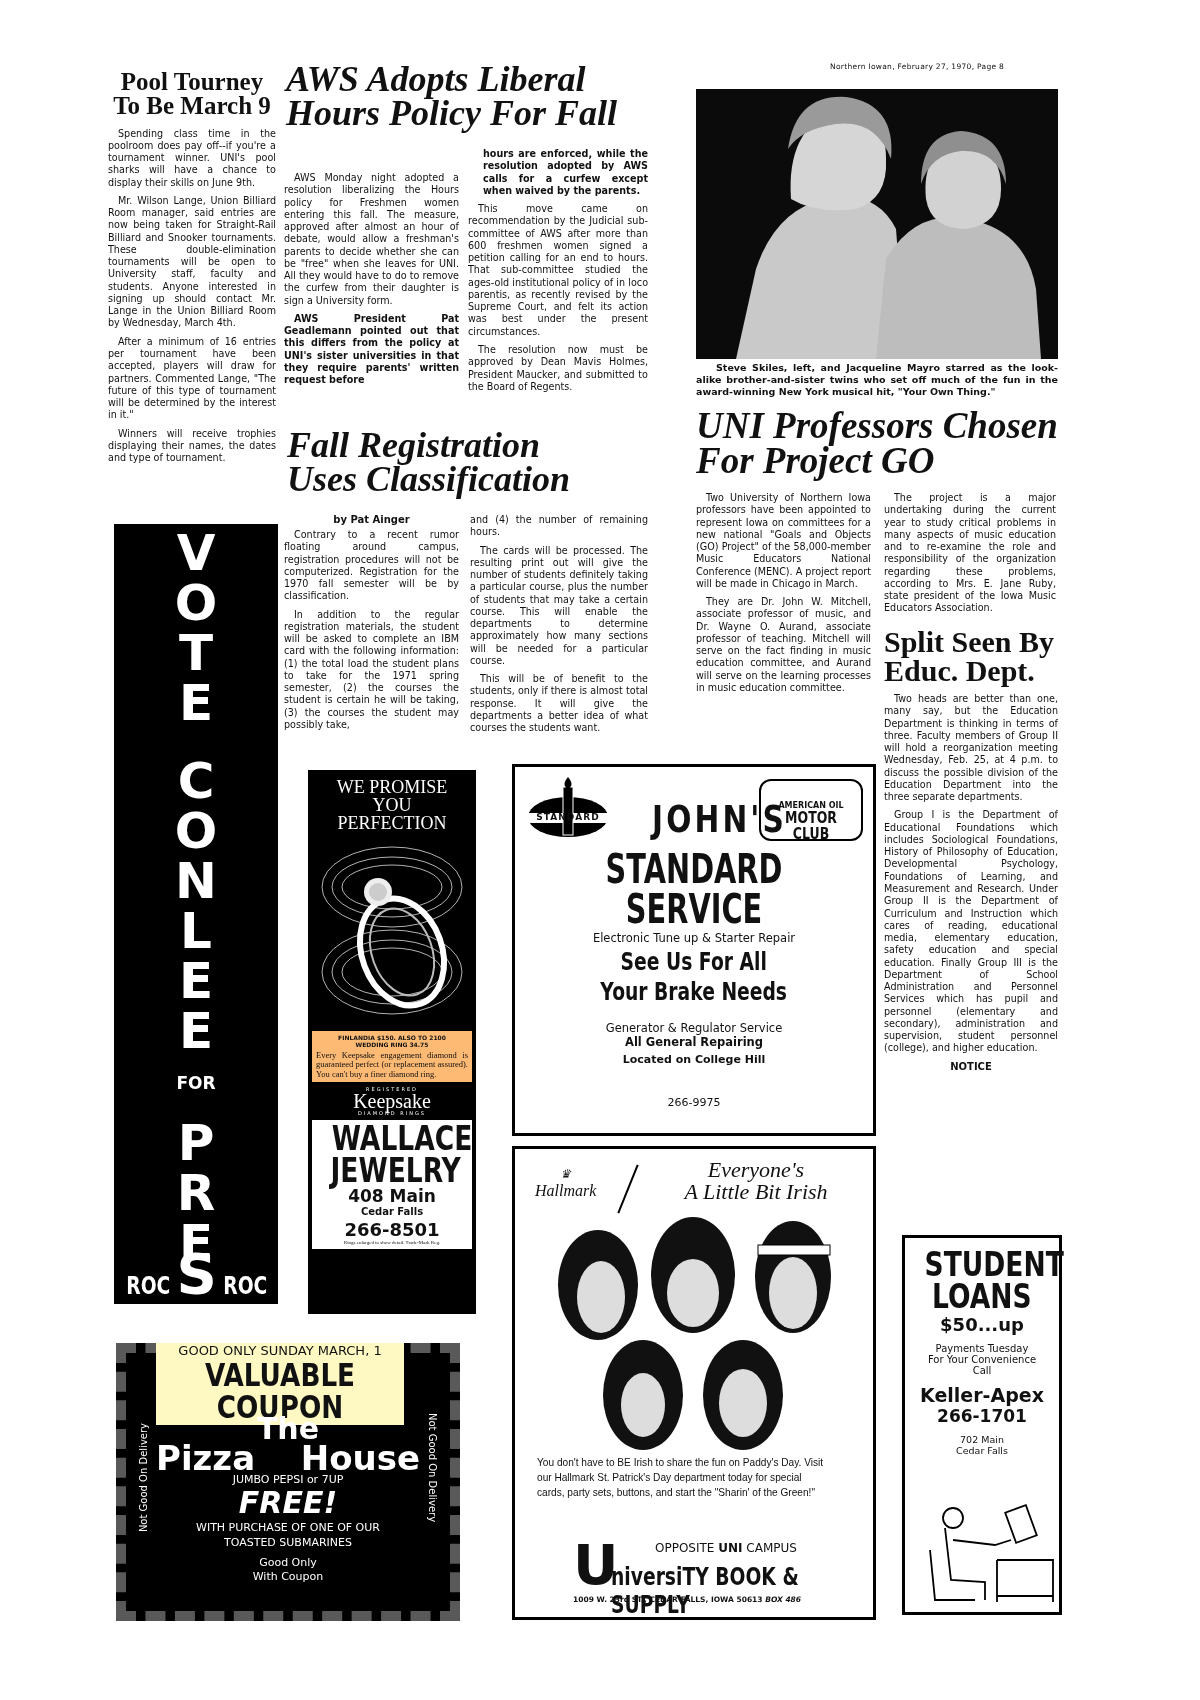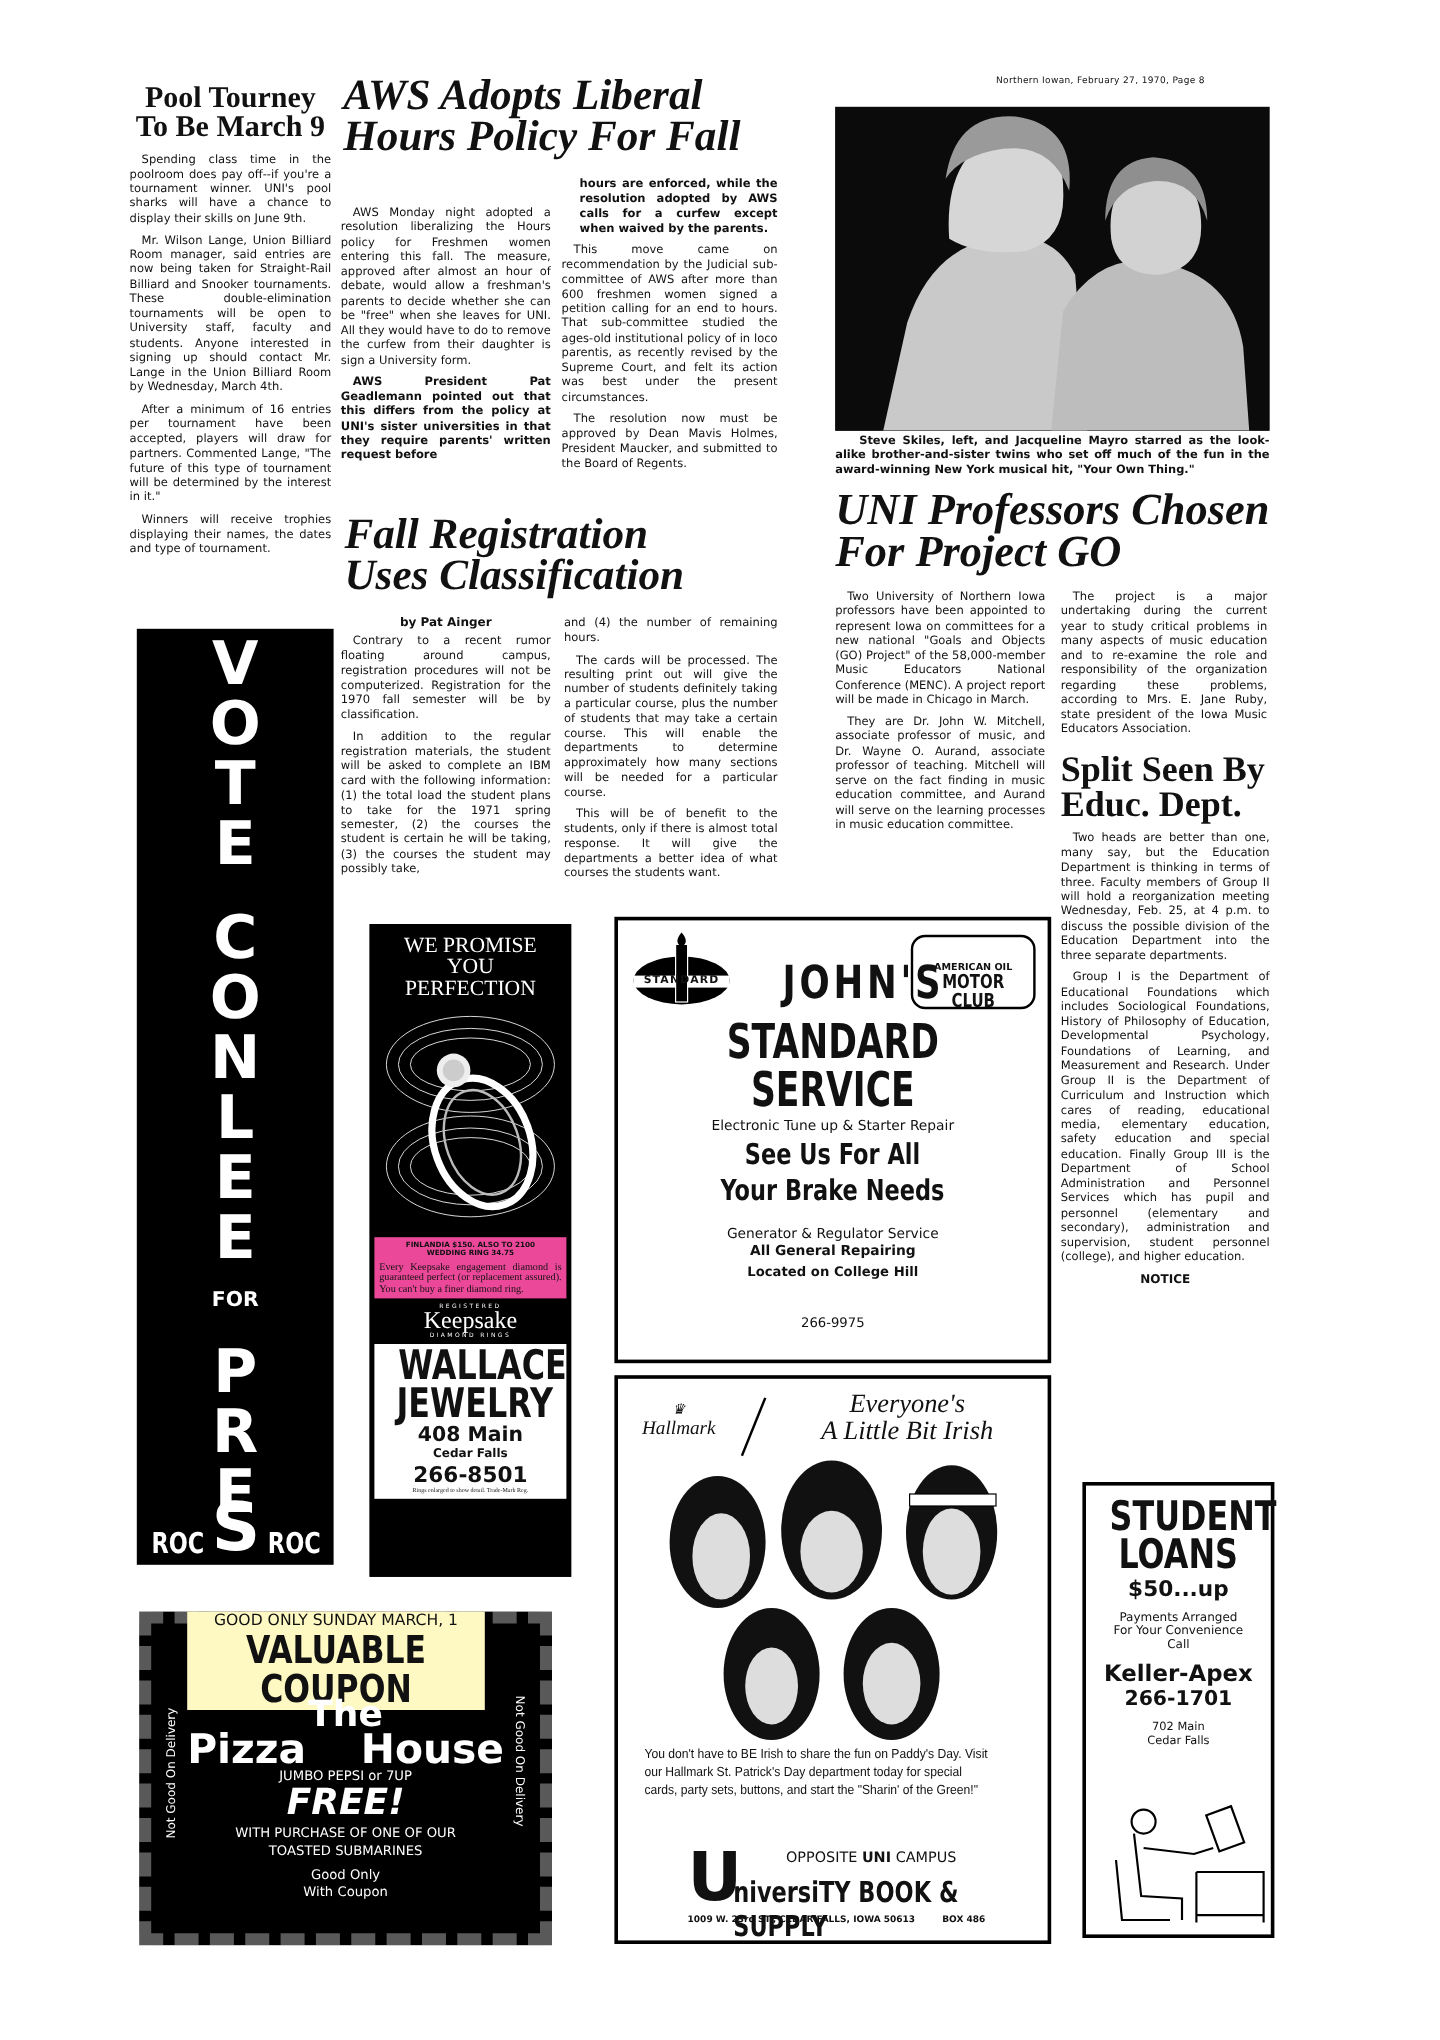--- a/index.html
+++ b/index.html
@@ -154,21 +154,21 @@
       <ellipse cx="82" cy="55" rx="50" ry="22"></ellipse>
       <ellipse cx="82" cy="140" rx="70" ry="42"></ellipse>
       <ellipse cx="82" cy="140" rx="60" ry="32"></ellipse>
       <ellipse cx="82" cy="140" rx="50" ry="24"></ellipse>
     </g>
     <ellipse cx="92" cy="120" rx="40" ry="55" fill="none" stroke="#fff" stroke-width="6" transform="rotate(-20 92 120)"></ellipse>
     <ellipse cx="92" cy="120" rx="30" ry="45" fill="none" stroke="#bbb" stroke-width="2" transform="rotate(-20 92 120)"></ellipse>
     <circle cx="68" cy="60" r="14" fill="#eee"></circle>
     <circle cx="68" cy="60" r="9" fill="#ccc"></circle>
   </svg>
-  <div style="background:#ec4899;margin:0 2px;padding:3px 4px;">
+  <div style="background:#fdba74;margin:0 2px;padding:3px 4px;">
     <div class="center" style="font-size:6px;font-weight:bold;">FINLANDIA $150. ALSO TO 2100</div>
     <div class="center" style="font-size:6px;font-weight:bold;">WEDDING RING 34.75</div>
     <div style="font-family:'Liberation Serif',serif;font-size:8.5px;line-height:1.1;text-align:justify;margin-top:3px;">Every Keepsake engagement diamond is guaranteed perfect (or replacement assured). You can't buy a finer diamond ring.</div>
   </div>
   <div class="white center" style="margin-top:4px;">
     <div style="font-size:5px;letter-spacing:2px;">REGISTERED</div>
     <div style="font-family:'Liberation Serif',serif;font-size:20px;line-height:18px;">Keepsake</div>
     <div style="font-size:5px;letter-spacing:2px;">DIAMOND RINGS</div>
   </div>
   <div style="background:#fff;margin:4px 2px 0;padding:2px 0 4px;" class="center">
@@ -263,30 +263,30 @@
     <span style="font-weight:bold;font-size:56px;line-height:48px;">U</span>
   </div>
   <div style="position:absolute;left:140px;top:392px;font-size:12px;">
     <span>OPPOSITE</span>
     <b>UNI</b>
     <span>CAMPUS</span>
   </div>
   <div class="cond" style="position:absolute;left:96px;top:414px;font-size:24px;transform-origin:left;">niversiTY BOOK &amp; SUPPLY</div>
   <div style="position:absolute;left:58px;top:446px;font-size:7.5px;font-weight:bold;">
     <span>1009 W. 23rd ST., CEDAR FALLS, IOWA 50613</span>
-    <span style="margin-left:20px;">BOX 486</span>
+    <span style="font-style:italic;">BOX 486</span>
   </div>
 </div>
 
 <div class="abs ad-box" style="left:902px;top:1235px;width:160px;height:380px;">
   <div class="center">
     <div class="cond" style="font-size:34px;line-height:32px;margin-top:10px;">STUDENT</div><br>
     <div class="cond" style="font-size:34px;line-height:32px;">LOANS</div>
     <div style="font-weight:bold;font-size:18px;margin-top:2px;">$50...up</div>
-    <div style="font-size:10px;margin-top:8px;">Payments Arranged</div>
+    <div style="font-size:10px;margin-top:8px;">Payments Tuesday</div>
     <div style="font-size:10px;">For Your Convenience</div>
     <div style="font-size:10px;">Call</div>
     <div style="font-weight:bold;font-size:19px;margin-top:8px;">Keller-Apex</div>
     <div style="font-weight:bold;font-size:17px;">266-1701</div>
     <div style="font-size:9.5px;margin-top:8px;">702 Main</div>
     <div style="font-size:9.5px;">Cedar Falls</div>
   </div>
   <svg class="abs" style="left:10px;top:262px;" width="140" height="110" viewBox="0 0 140 110">
     <g fill="none" stroke="#000" stroke-width="1.8">
       <circle cx="38" cy="18" r="10"></circle>

